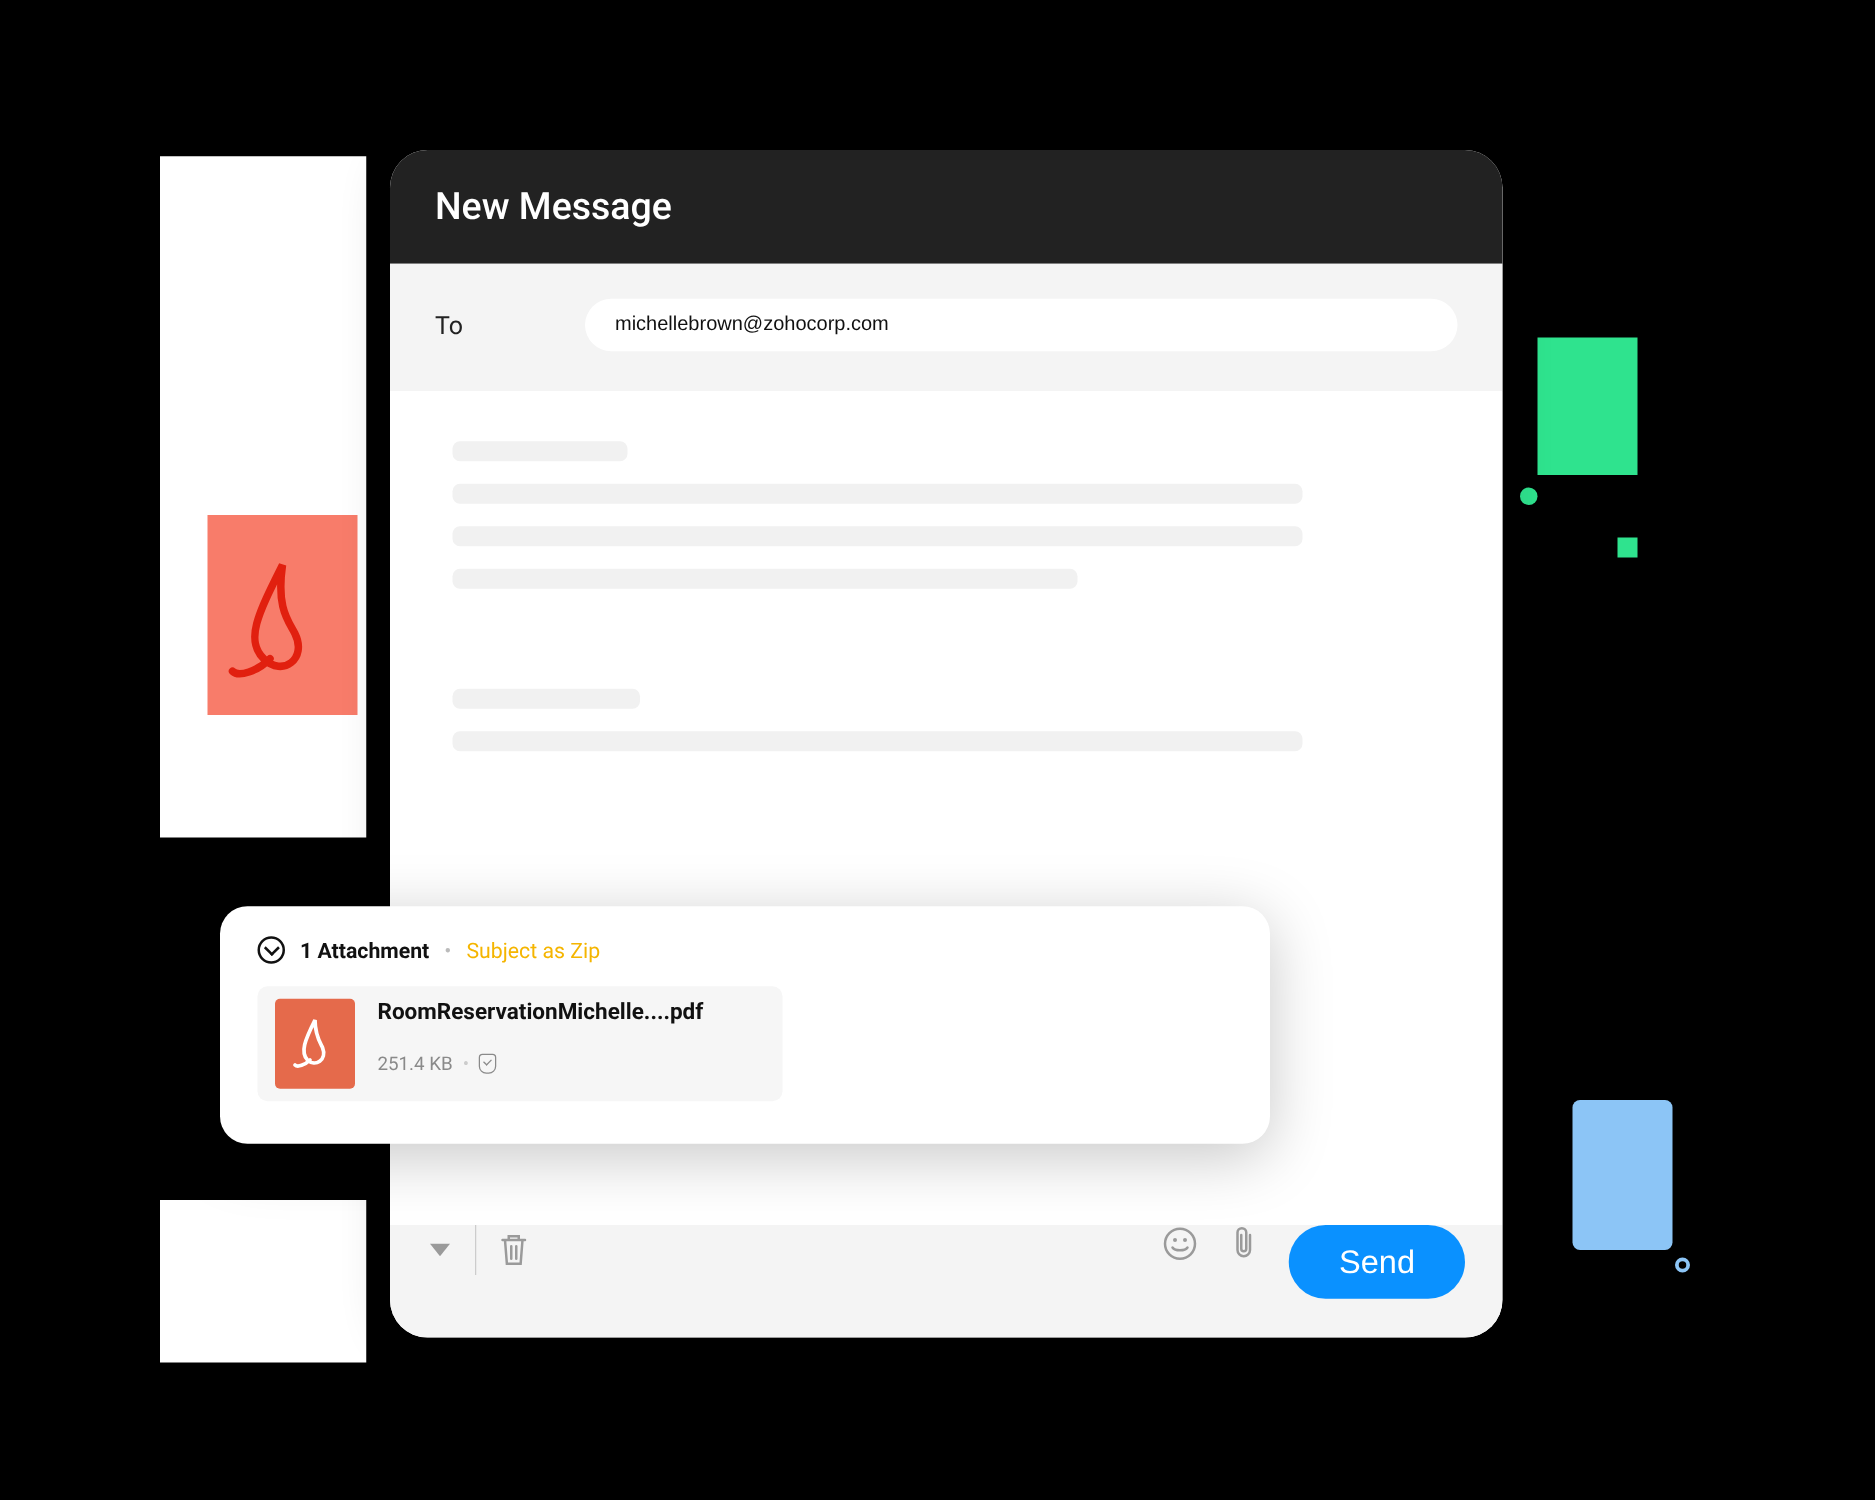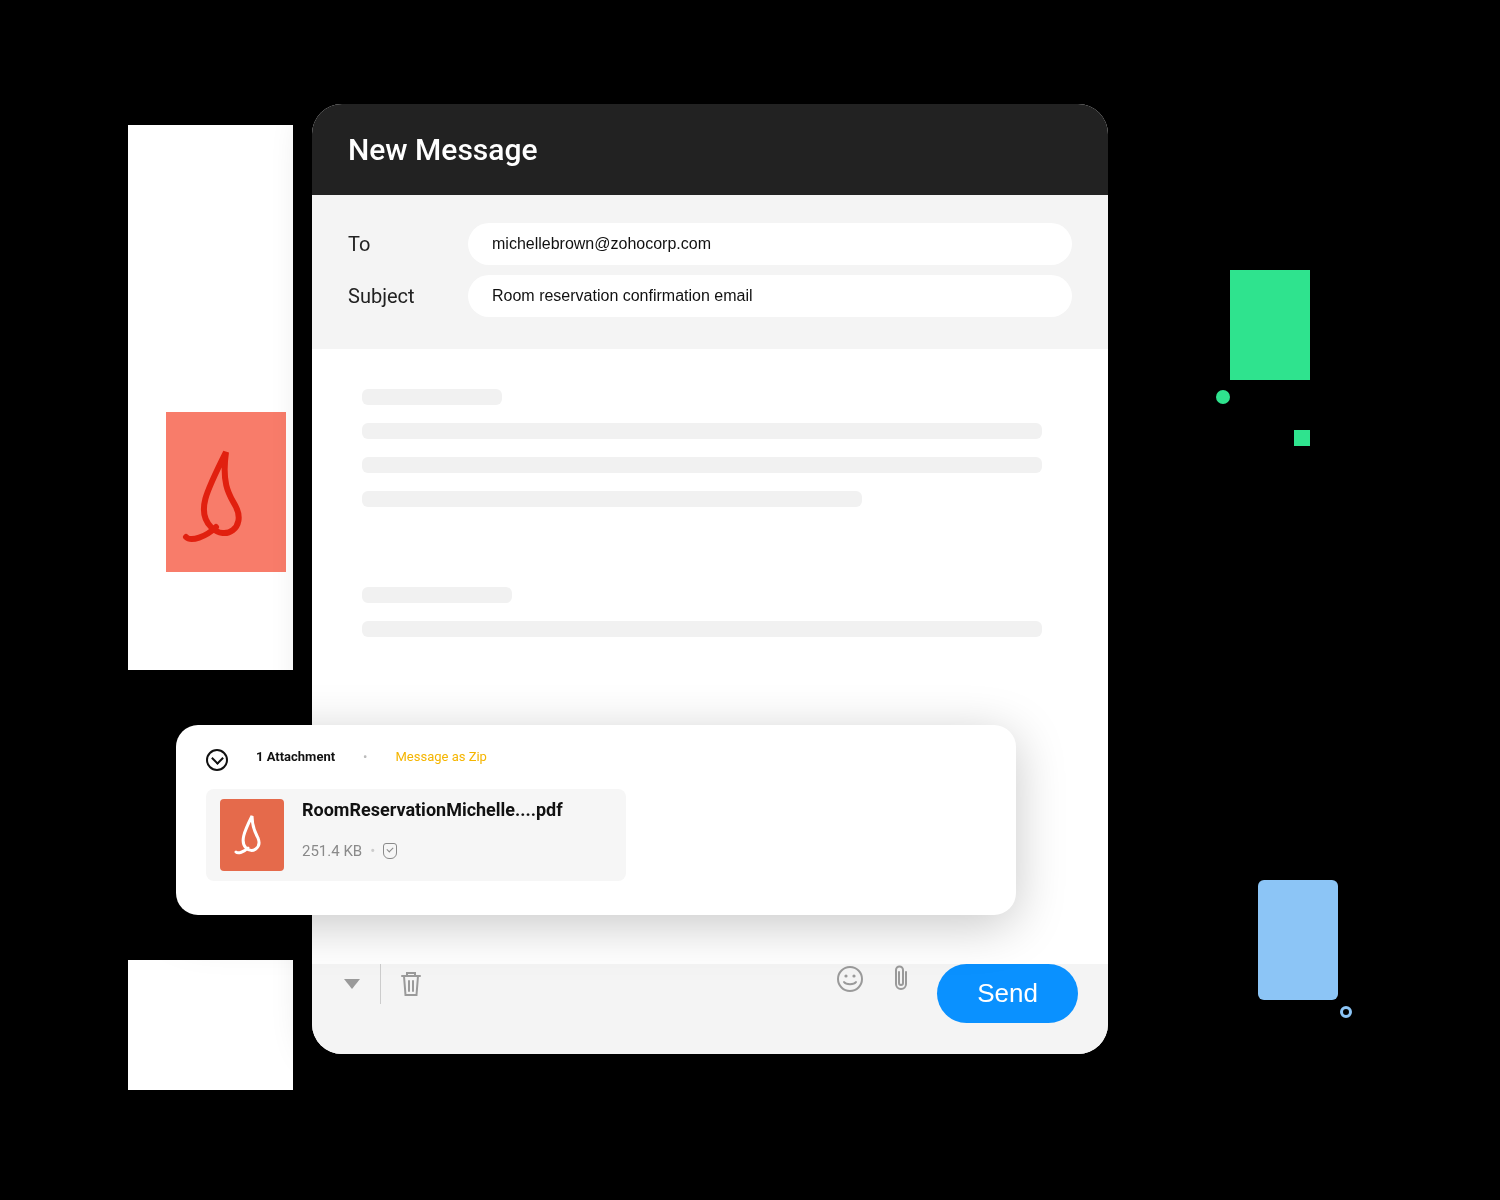--- a/index.html
+++ b/index.html
@@ -17,21 +17,21 @@
   .deco-green { position:absolute; right:190px; top:270px; width:80px; height:110px; background:#2fe38e; }
   .deco-green-dot1 { position:absolute; right:270px; top:390px; width:14px; height:14px; border-radius:50%; background:#2fe38e; }
   .deco-green-sq { position:absolute; right:190px; top:430px; width:16px; height:16px; background:#2fe38e; }
 
   
   .deco-blue { position:absolute; right:162px; top:880px; width:80px; height:120px; background:#8cc5f6; border-radius:6px; }
   .deco-blue-dot { position:absolute; right:148px; top:1006px; width:12px; height:12px; border-radius:50%; border:3px solid #8cc5f6; }
 
   
   .compose {
-    position:absolute; left:312px; top:104px; width:796px; height:950px;
+    position:absolute; left:312px; top:120px; width:890px; height:950px;
     background:#fff; border-radius:30px; box-shadow:0 4px 40px rgba(0,0,0,.2);
     overflow:hidden; display:flex; flex-direction:column;
   }
   .compose-header {
     background:#222; color:#fff; padding:28px 36px; font-size:30px; font-weight:500;
   }
   .fields { background:#f4f4f4; padding:18px 36px 22px; }
   .field-row { display:flex; align-items:center; gap:30px; margin:10px 0; }
   .field-label { width:90px; font-size:20px; color:#222; }
   .field-input { flex:1; background:#fff; border-radius:24px; padding:12px 24px; font-size:16px; color:#111; border:none; outline:none; }
@@ -54,21 +54,21 @@
   .icon-btn{color:#9a9a9a;cursor:pointer;display:flex;align-items:center;justify-content:center}
   .tb-spacer{flex:1}
   .send-btn{background:#0a91ff;color:#fff;font-size:26px;font-weight:500;border:none;border-radius:30px;padding:14px 40px;cursor:pointer}
 
   
   .attach-card{
     position:absolute; left:176px; top:725px; width:840px; height:190px;
     background:#fff; border-radius:22px; box-shadow:0 10px 50px rgba(0,0,0,.22);
     padding:24px 30px;
   }
-  .attach-head{display:flex;align-items:flex-start;gap:28px;font-size:13px}
+  .attach-head{display:flex;align-items:flex-end;gap:12px;font-size:17px}
   .attach-head .count{font-weight:700;color:#111}
   .attach-head .sep{color:#bbb}
   .attach-head .zip{color:#f5b500;cursor:pointer}
   .chev-circle{width:22px;height:22px;border:2px solid #111;border-radius:50%;display:inline-flex;align-items:center;justify-content:center}
   .chev-circle::after{content:"";width:7px;height:7px;border-right:2px solid #111;border-bottom:2px solid #111;transform:rotate(45deg);margin-top:-3px}
 
   .attach-item{margin-top:18px;display:flex;align-items:flex-start;gap:18px;background:#f6f6f6;border-radius:8px;padding:10px 14px;width:420px}
   .attach-thumb{width:64px;height:72px;background:#e56a4b;border-radius:4px;display:flex;align-items:center;justify-content:center}
   .attach-meta .fname{font-weight:700;font-size:18px;color:#111}
   .attach-meta .fsize{font-size:15px;color:#8a8a8a;margin-top:22px;display:flex;align-items:center;gap:8px}
@@ -93,24 +93,20 @@
 
 <div class="compose">
   <div class="compose-header">
     <span>New Message</span>
   </div>
 
   <div class="fields">
     <div class="field-row">
       <div class="field-label">To</div>
       <input class="field-input" value="michellebrown@zohocorp.com" style="">
-    </div>
-    <div class="field-row">
-      <div class="field-label">Subject</div>
-      <input class="field-input" value="Room reservation confirmation email" style="">
     </div>
   </div>
 
   <div class="body-area">
     <div class="ph w1"></div>
     <div class="ph w2"></div>
     <div class="ph w3"></div>
     <div class="ph w4"></div>
     <div class="ph w5 gap"></div>
     <div class="ph w6"></div>
@@ -146,21 +142,21 @@
     </span>
     <button class="send-btn">Send</button>
   </div>
 </div>
 
 <div class="attach-card">
   <div class="attach-head">
     <span class="chev-circle"></span>
     <span class="count">1 Attachment</span>
     <span class="sep">•</span>
-    <span class="zip">Message as Zip</span>
+    <span class="zip">Subject as Zip</span>
   </div>
   <div class="attach-item">
     <div class="attach-thumb">
       <svg width="40" height="46" viewBox="0 0 40 46">
           <path d="M20 4 C12 20 8 30 14 36 C20 42 30 36 26 26 C24 22 20 16 20 4 Z M16 36 C12 40 6 42 4 40" stroke="#fff" stroke-width="3" fill="none" stroke-linecap="round"></path>
         </svg>
     </div>
     <div class="attach-meta">
       <div class="fname">RoomReservationMichelle....pdf</div>
       <div class="fsize">

